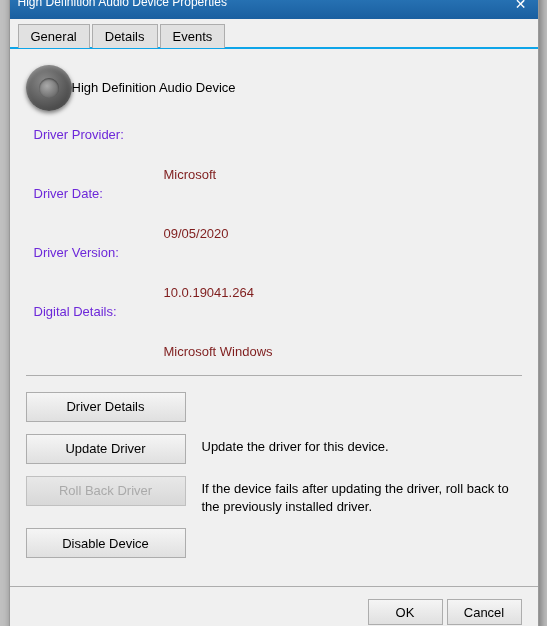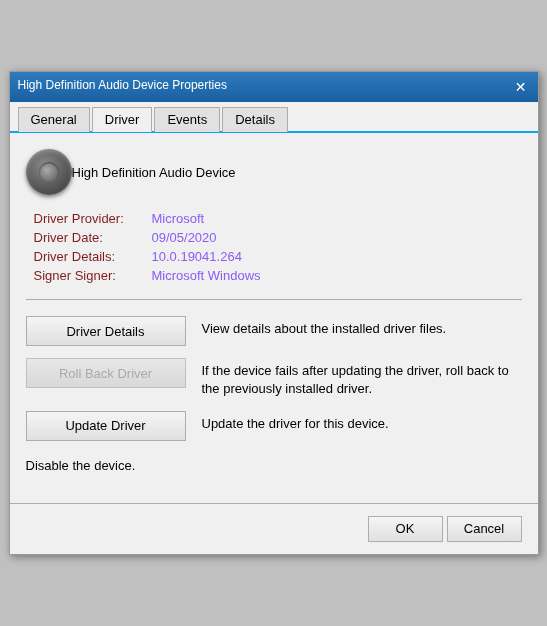--- a/index.html
+++ b/index.html
@@ -121,27 +121,28 @@
       margin: 0 0 16px 8px;
       width: 100%;
     }
 
     .info-row {
       display: flex;
       margin-bottom: 4px;
     }
 
     .info-label {
-      width: 118px;
+      width: 130px;
+      color: #6d28d9;
+      flex-shrink: 0;
+    }
+
+    .info-value {
       color: #7f1d1d;
-      flex-shrink: 0;
-    }
-
-    .info-value {
-      color: #8b5cf6;
+      margin-top: 40px;
     }
 
     .divider {
       border: none;
       border-top: 1px solid #adadad;
       margin: 8px 0 16px 0;
     }
 
     .action-row {
       display: flex;
@@ -200,66 +201,64 @@
 <body>
 
 <div class="window">
   <div class="title-bar">
     <span>High Definition Audio Device Properties</span>
     <button class="title-bar-close">✕</button>
   </div>
 
   <div class="tabs">
     <div class="tab">General</div>
-    <div class="tab active">Driver</div>
+    <div class="tab">Details</div>
     <div class="tab">Events</div>
-    <div class="tab">Details</div>
   </div>
 
   <div class="content">
     <div class="device-header">
       <div class="device-icon"></div>
       <span class="device-name">High Definition Audio Device</span>
     </div>
 
     <div class="info-table">
       <div class="info-row">
         <span class="info-label">Driver Provider:</span>
         <span class="info-value">Microsoft</span>
       </div>
       <div class="info-row">
         <span class="info-label">Driver Date:</span>
         <span class="info-value">09/05/2020</span>
       </div>
       <div class="info-row">
-        <span class="info-label">Driver Details:</span>
+        <span class="info-label">Driver Version:</span>
         <span class="info-value">10.0.19041.264</span>
       </div>
       <div class="info-row">
-        <span class="info-label">Signer Signer:</span>
+        <span class="info-label">Digital Details:</span>
         <span class="info-value">Microsoft Windows</span>
       </div>
     </div>
 
     <hr class="divider">
 
     <div class="action-row">
       <button class="action-btn">Driver Details</button>
-      <span class="action-desc">View details about the installed driver files.</span>
+    </div>
+    <div class="action-row">
+      <button class="action-btn">Update Driver</button>
+      <span class="action-desc">Update the driver for this device.</span>
     </div>
     <div class="action-row">
       <button class="action-btn disabled">Roll Back Driver</button>
       <span class="action-desc">If the device fails after updating the driver, roll back to the previously installed driver.</span>
     </div>
     <div class="action-row">
-      <button class="action-btn">Update Driver</button>
-      <span class="action-desc">Update the driver for this device.</span>
-    </div>
-    <div class="action-row">
-      <span class="action-desc">Disable the device.</span>
+      <button class="action-btn">Disable Device</button>
     </div>
   </div>
 
   <div class="footer">
     <button class="footer-btn">OK</button>
     <button class="footer-btn">Cancel</button>
   </div>
 </div>
 
 </body></html>

